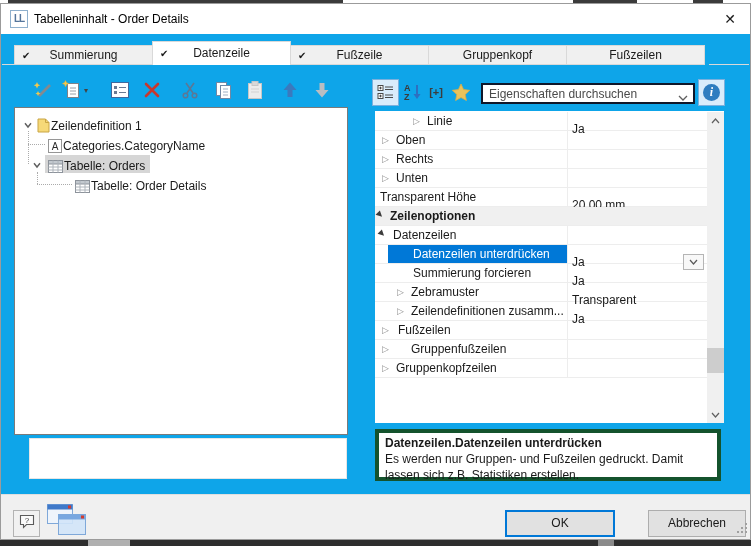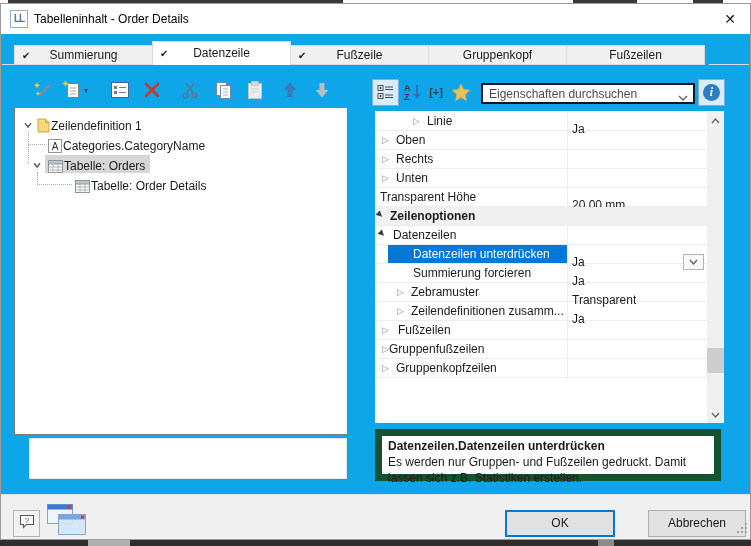--- a/index.html
+++ b/index.html
@@ -51,21 +51,21 @@
   .exp-open{position:absolute;top:3px;font-size:8px;color:#3c3c3c;transform:rotate(45deg);}
   .selrect{position:absolute;left:13px;top:0;width:179px;height:18px;background:#0078d7;z-index:0;}
   .seltext{color:#fff;z-index:1;}
   .dropbtn{position:absolute;left:116px;top:1px;width:21px;height:16px;background:#f8f8f8;border:1px solid #b5b5b5;
            display:flex;align-items:center;justify-content:center;}
   
   .sbar{position:absolute;left:332px;top:1px;width:17px;height:311px;background:#f0f0f0;}
   .sarrow{position:absolute;left:0;width:17px;height:17px;display:flex;align-items:center;justify-content:center;}
   .sthumb{position:absolute;left:0;top:236px;width:17px;height:25px;background:#cdcdcd;}
   
-  .descbox{position:absolute;left:374px;top:425px;width:346px;height:52px;border:7px solid #14532d;background:#fff;padding:3px 6px;}
+  .descbox{position:absolute;left:374px;top:425px;width:346px;height:52px;border:4px solid #14532d;background:#fff;padding:3px 6px;}
   .desc-title{font-weight:bold;line-height:15px;white-space:nowrap;}
   .desc-body{line-height:16px;}
   
   .footer{position:absolute;left:0;top:490px;width:749px;height:45px;background:#f0f0f0;border-top:1px solid #dfdfdf;}
   .helpbtn{position:absolute;left:12px;top:15px;width:27px;height:27px;background:#f1f1f1;border:1px solid #b3b3b3;
            display:flex;align-items:center;justify-content:center;}
   .cascade{position:absolute;left:45px;top:8px;}
   .btn{position:absolute;top:15px;height:27px;background:#e1e1e1;text-align:center;}
   .btn-ok{left:504px;width:110px;border:2px solid #0078d7;line-height:23px;}
   .btn-cancel{left:647px;width:98px;border:1px solid #adadad;line-height:25px;}
@@ -403,21 +403,21 @@
               <span class="exp-closed" style="left: 7px;">▷</span>
               <span class="gtext" style="left: 23px;">Fußzeilen</span>
             </div>
             <div class="gval">
               <span class="gtext" style="left: 5px;"></span>
             </div>
           </div>
           <div class="grow" style="top: 229px;">
             <div class="gname">
               <span class="exp-closed" style="left: 7px;">▷</span>
-              <span class="gtext" style="left: 14px;">Gruppenfußzeilen</span>
+              <span class="gtext" style="left: 36px;">Gruppenfußzeilen</span>
             </div>
             <div class="gval">
               <span class="gtext" style="left: 5px;"></span>
             </div>
           </div>
           <div class="grow" style="top: 248px;">
             <div class="gname">
               <span class="exp-closed" style="left: 7px;">▷</span>
               <span class="gtext" style="left: 21px;">Gruppenkopfzeilen</span>
             </div>

